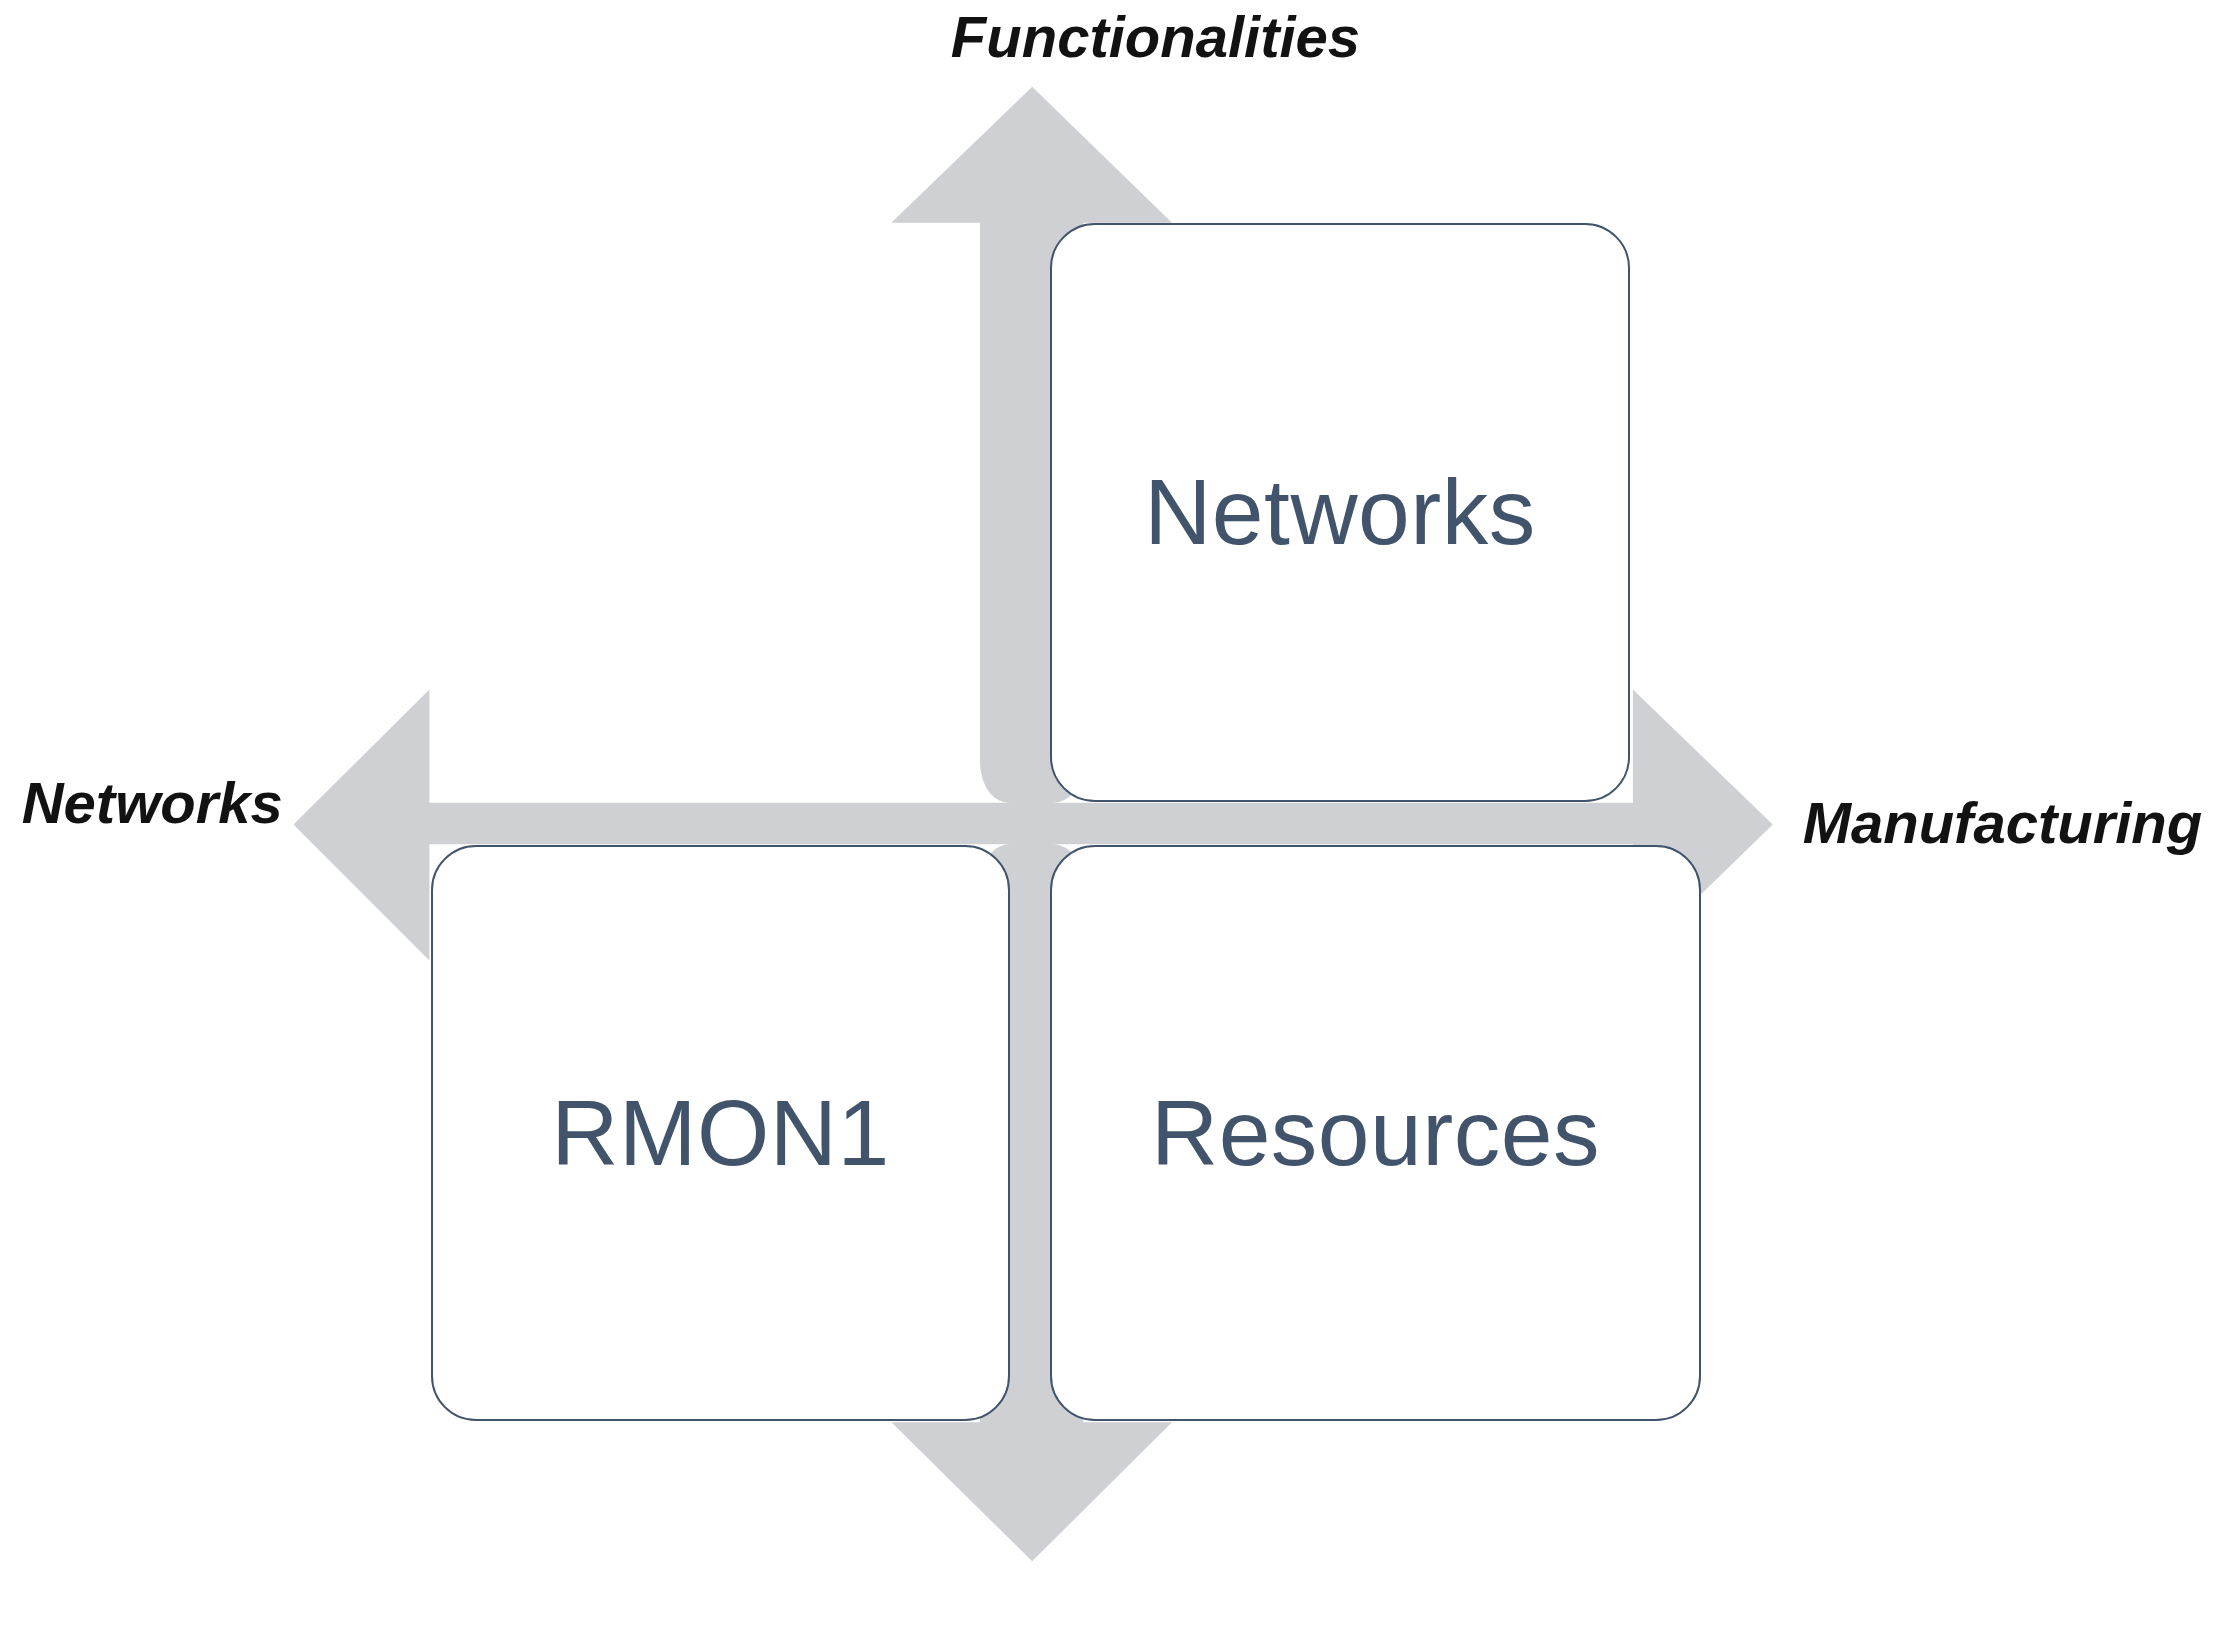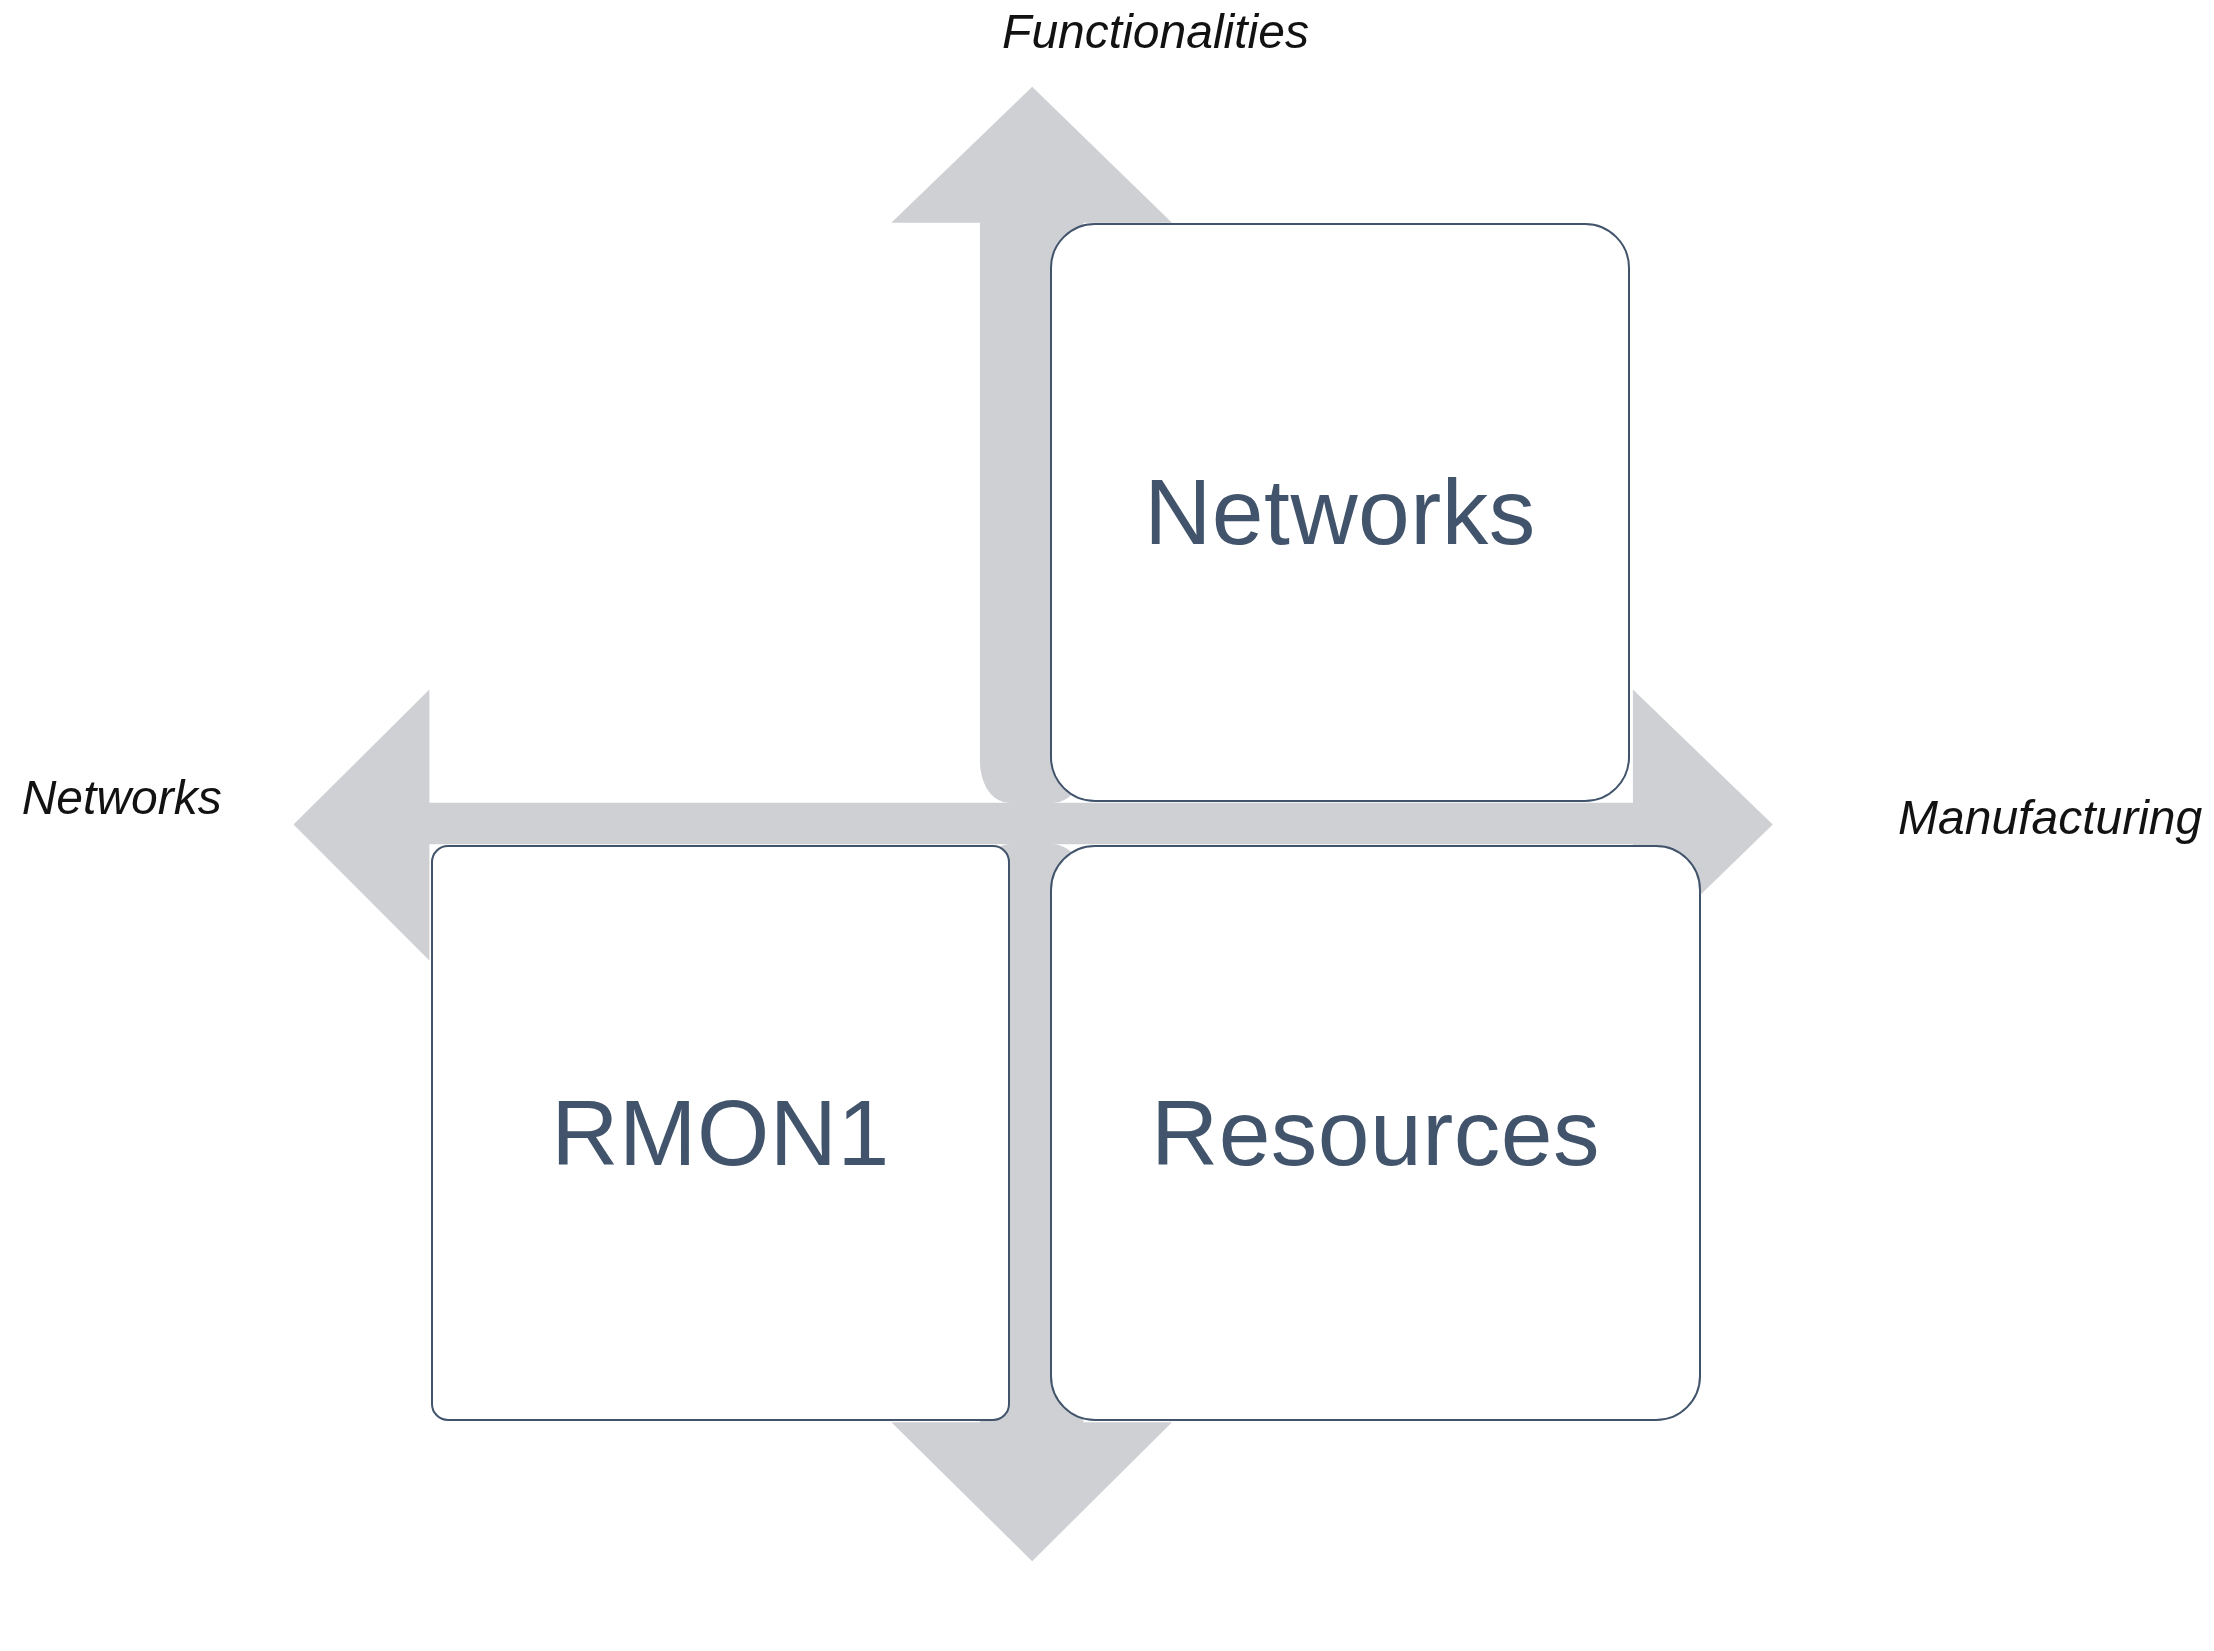--- a/index.html
+++ b/index.html
@@ -39,30 +39,30 @@
     font-family: "Liberation Sans", sans-serif;
     font-size: 93px;
     font-weight: 400;
     letter-spacing: 0.5px;
     line-height: 1;
     white-space: nowrap;
     -webkit-font-smoothing: antialiased;
   }
   #box-top-left    { left: 431px;  top: 223px;  width: 579px; height: 579px; }
   #box-top-right   { left: 1050px; top: 223px;  width: 580px; height: 579px; }
-  #box-bottom-left { left: 431px;  top: 845px;  width: 579px; height: 576px; border-radius: 17px; }
+  #box-bottom-left { left: 431px;  top: 845px;  width: 579px; height: 576px; }
   #box-bottom-right{ left: 1050px; top: 845px;  width: 651px; height: 576px; }
 
   .axis-label {
     position: absolute;
     color: #121212;
     font-family: "Liberation Sans", sans-serif;
     font-style: italic;
-    font-size: 48px;
-    font-weight: 400;
+    font-size: 58px;
+    font-weight: 700;
     line-height: 1;
     white-space: nowrap;
   }
   #label-functionalities {
     left: 0; right: 0;
     top: 7.9px;
     text-align: center;
     margin-left: 97px;
   }
   #label-networks {

